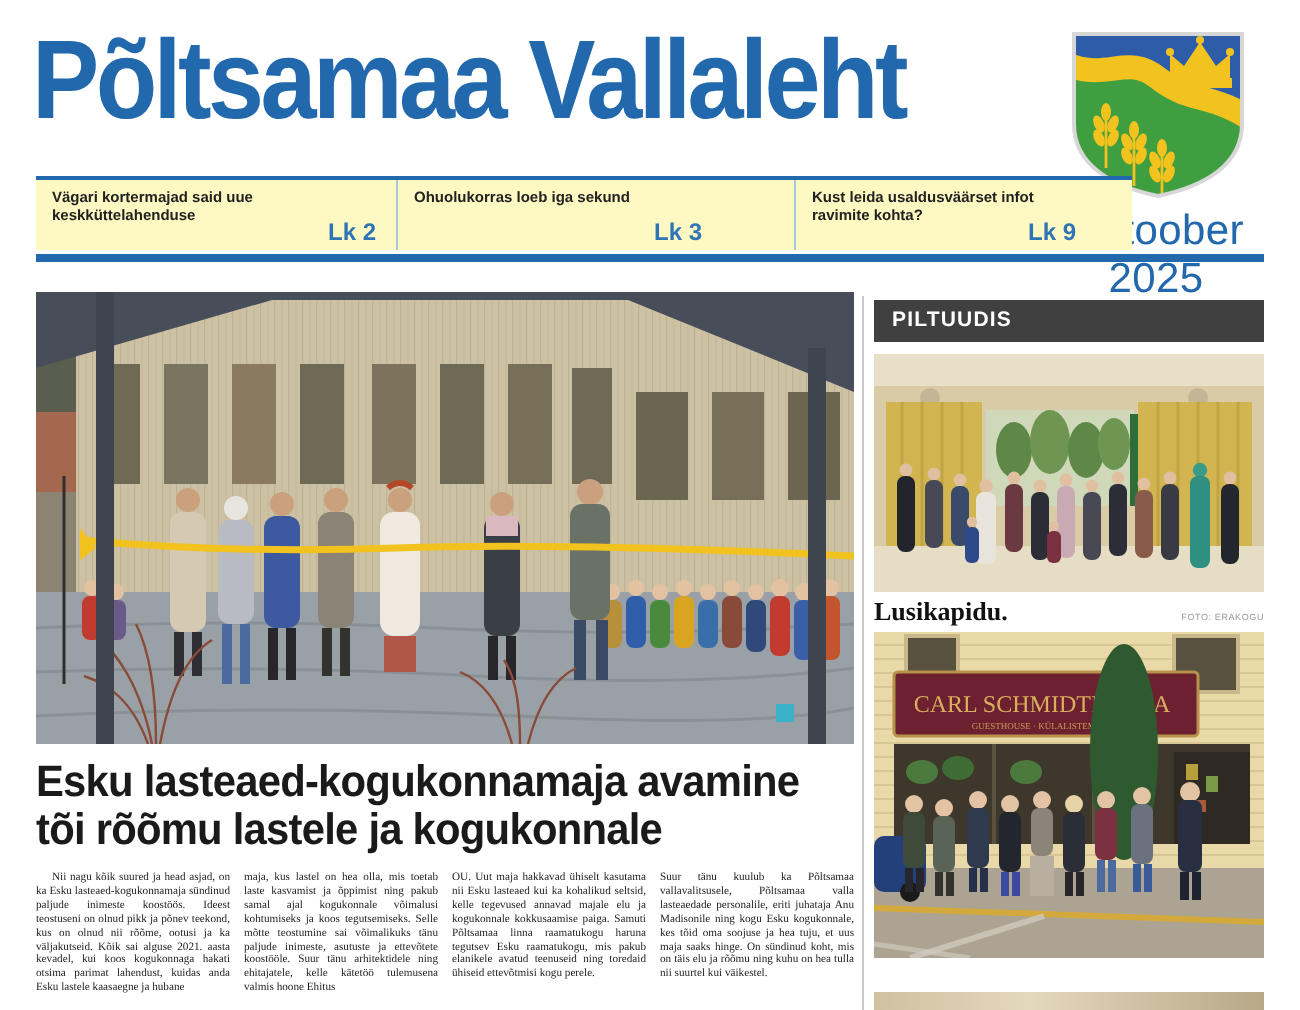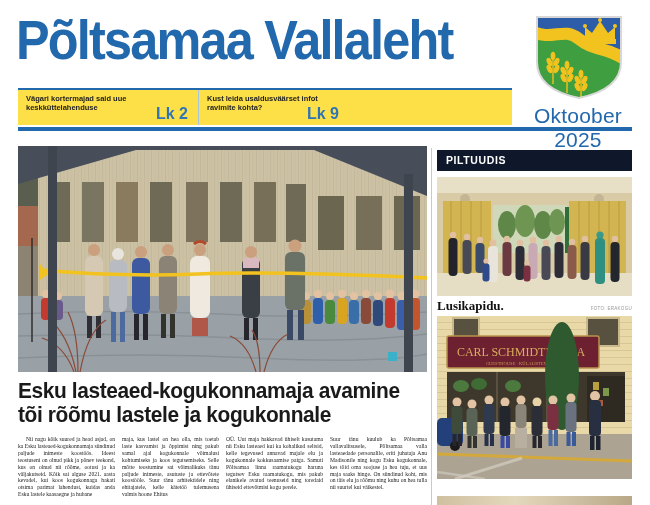--- a/index.html
+++ b/index.html
@@ -8,43 +8,43 @@
 
   
   .masthead-title{position:absolute;left:16px;top:12px;font-size:56px;font-weight:bold;
     color:#2268ad;letter-spacing:-2px;line-height:1;transform:scaleX(.9);transform-origin:left top;
     white-space:nowrap;}
   .arms{position:absolute;left:523px;top:14px;width:112px;height:88px;}
   .issue-date{position:absolute;left:521px;top:104px;width:114px;text-align:center;
     font-size:21px;color:#2268ad;letter-spacing:.2px;}
 
   
-  .teaser-bar{position:absolute;left:18px;top:88px;width:494px;height:37px;
-    background:#fde047;border-top:2px solid #2268ad;display:flex;box-sizing:border-box;}
+  .teaser-bar{position:absolute;left:18px;top:88px;width:548px;height:37px;
+    background:#fef9c3;border-top:2px solid #2268ad;display:flex;box-sizing:border-box;}
   .teaser{position:relative;padding:4px 8px 2px 8px;box-sizing:border-box;}
   .teaser+.teaser{border-left:1px solid #a9c6e0;}
   .teaser .t-text{font-size:7.5px;font-weight:bold;color:#222;line-height:1.25;max-width:120px;}
-  .teaser .t-page{position:absolute;right:10px;bottom:2px;font-size:16px;font-weight:bold;color:#2f74b5;}
-  .t1{width:180px;} .t2{width:163px;} .t3{width:151px;}
+  .teaser .t-page{position:absolute;right:10px;bottom:2px;font-size:12px;font-weight:bold;color:#2f74b5;}
+  .t1{width:180px;} .t2{width:163px;} .t3{width:151px;margin-left:36px;}
   .header-rule{position:absolute;left:18px;top:127px;width:614px;height:4px;background:#2268ad;}
 
   
   .main-photo{position:absolute;left:18px;top:146px;width:409px;height:226px;}
   .headline{position:absolute;left:18px;top:379px;width:420px;font-size:22px;font-weight:bold;
     color:#1a1a1a;line-height:1.09;transform:scaleX(.95);transform-origin:left top;letter-spacing:-.4px;}
   .bodycol{position:absolute;top:436px;width:97px;height:69px;overflow:hidden;
     font-family:"Liberation Serif",serif;font-size:5.6px;line-height:6.9px;color:#1c1c1c;
     text-align:justify;}
   .bodycol.c0{left:18px;text-indent:8px;}
   .bodycol.c1{left:122px;} .bodycol.c2{left:226px;} .bodycol.c3{left:330px;}
 
   .v-divider{position:absolute;left:431px;top:148px;width:1px;height:357px;background:#c9c9c9;}
 
   
-  .side-header{position:absolute;left:437px;top:150px;width:195px;height:21px;background:#0f172a;
+  .side-header{position:absolute;left:437px;top:150px;width:195px;height:21px;background:#404040;
     color:#fff;font-size:10.5px;font-weight:bold;letter-spacing:.6px;line-height:21px;
     padding-left:9px;box-sizing:border-box;}
   .side-photo1{position:absolute;left:437px;top:177px;width:195px;height:119px;}
   .caption-row1{position:absolute;left:437px;top:298px;width:195px;display:flex;
     justify-content:space-between;align-items:baseline;}
   .photo-caption{font-family:"Liberation Serif",serif;font-weight:bold;font-size:13px;color:#111;}
   .photo-credit{font-size:4.5px;color:#999;letter-spacing:.3px;}
   .side-photo2{position:absolute;left:437px;top:316px;width:195px;height:163px;}
   .caption2{position:absolute;left:437px;top:482px;width:195px;}
   .side-photo3{position:absolute;left:437px;top:496px;width:195px;height:9px;
@@ -105,20 +105,24 @@
     </g>
     <path d="M14,3 H98 V48 C98,68 80,79 56,84 C32,79 14,68 14,48 Z" fill="none" stroke="#d7d7d7" stroke-width="2"></path>
   </svg>
 
   <div class="issue-date">Oktoober 2025</div>
 
   <div class="teaser-bar">
     <div class="teaser t1">
       <div class="t-text">Vägari kortermajad said uue keskküttelahenduse</div>
       <div class="t-page">Lk 2</div>
+    </div>
+    <div class="teaser t2">
+      <div class="t-text">Ohuolukorras loeb iga sekund</div>
+      <div class="t-page">Lk 3</div>
     </div>
     <div class="teaser t3">
       <div class="t-text">Kust leida usaldusväärset infot ravimite kohta?</div>
       <div class="t-page">Lk 9</div>
     </div>
   </div>
   <div class="header-rule"></div>
 
   <svg class="main-photo" viewBox="0 0 409 226">
     <defs>

